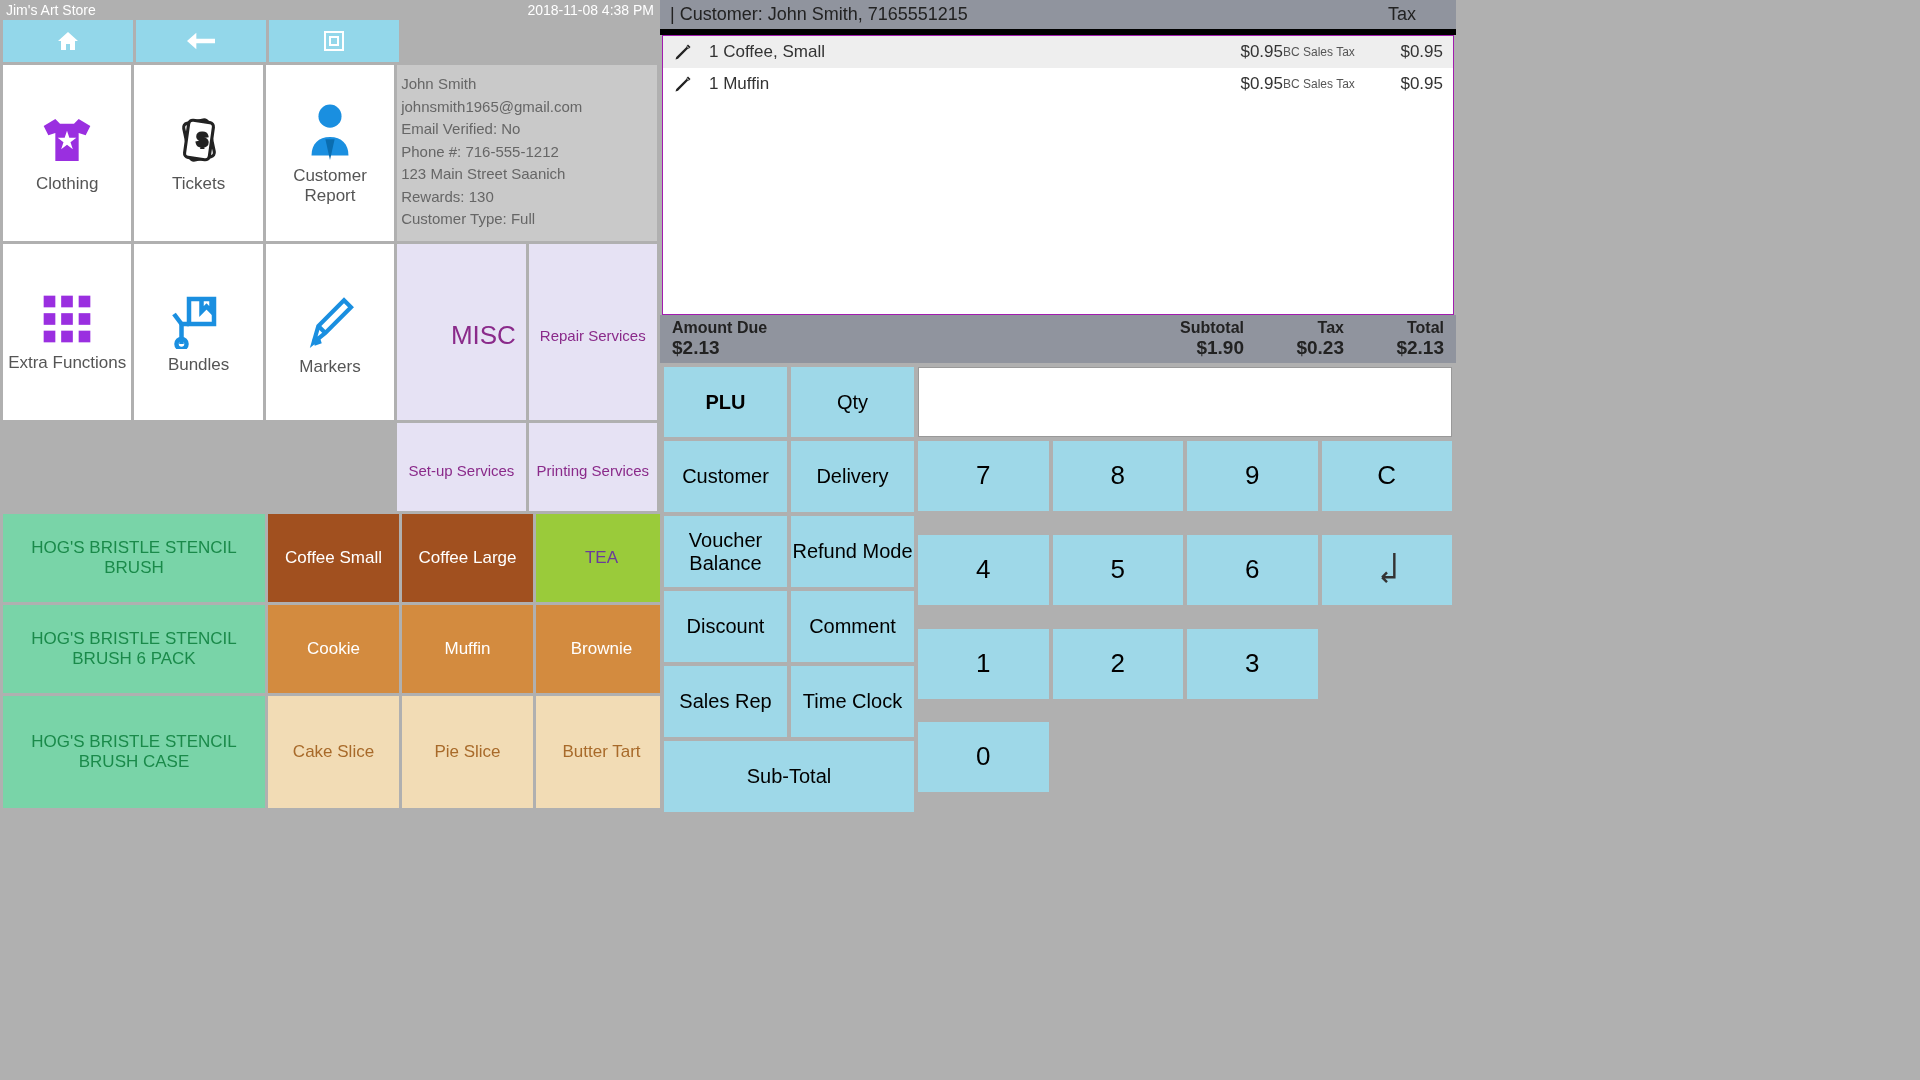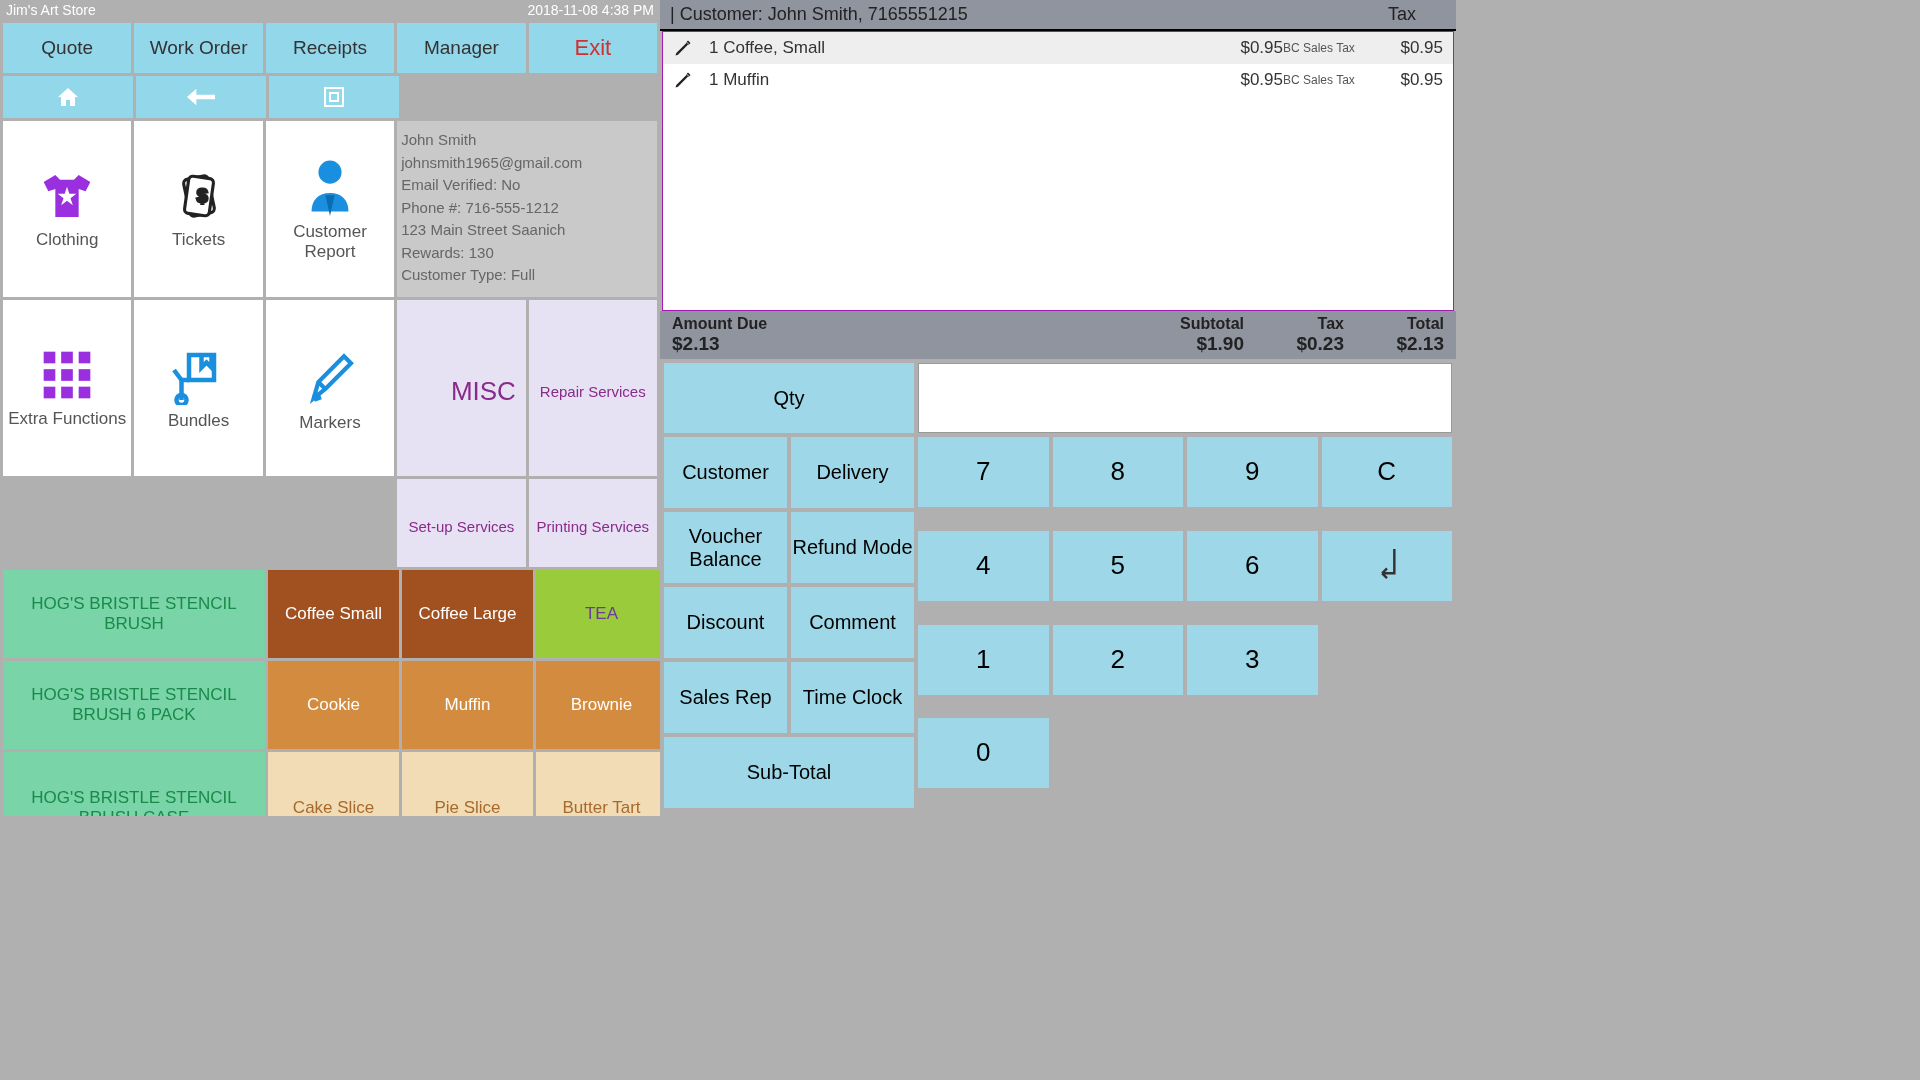--- a/index.html
+++ b/index.html
@@ -29,21 +29,21 @@
   .prod-grid { display:grid; grid-template-columns: 262px 131px 131px 131px; gap:3px; padding:0 3px 3px;}
   .prod { height:88px; display:flex; align-items:center; justify-content:center; text-align:center; font-size:16px; color:#fff; cursor:pointer; padding:4px;}
   .green { background:#79d4a8; color:#1a8a4a; }
   .brown { background:#a1501f; color:#fff;}
   .lime { background:#9acb3a; color:#6a3c9a;}
   .orange { background:#d38b3f; color:#fff;}
   .tan { background:#f2dcb5; color:#a86a2a;}
   .prod-grid .prod { font-size:17px;}
 
   
-  .cust-header { background:#90949e; color:#222; display:flex; align-items:center; padding:4px 10px; font-size:18px; border-bottom:2px solid #000000;}
+  .cust-header { background:#90949e; color:#222; display:flex; align-items:center; padding:4px 10px; font-size:18px; border-bottom:6px solid #000000;}
   .cust-header .tax { margin-left:auto; padding-right:30px;}
   .lines { background:#fff; flex:0 0 auto; height:280px; border:1px solid #a21caf; margin:0 2px;}
   .line { display:flex; align-items:center; padding:6px 10px; font-size:17px; color:#333;}
   .line:nth-child(odd){background:#eee;}
   .line .edit-ic { width:30px;}
   .line .desc { flex:1; padding-left:6px;}
   .line .price { width:70px; text-align:right;}
   .line .taxc { width:90px; font-size:12px; color:#555; text-align:left;}
   .line .ext { width:70px; text-align:right;}
 
@@ -75,27 +75,20 @@
 </style>
 </head>
 <body>
 
 <div class="app">
 
   <div class="left">
     <div class="store-bar">
       <span>Jim's Art Store</span>
       <span>2018-11-08 4:38 PM</span>
-    </div>
-    <div class="top-menu">
-      <div class="btn">Quote</div>
-      <div class="btn">Work Order</div>
-      <div class="btn">Receipts</div>
-      <div class="btn">Manager</div>
-      <div class="btn exit">Exit</div>
     </div>
     <div class="nav-row">
       <div class="navbtn">
         <svg width="26" height="24" viewBox="0 0 24 24" fill="#fff">
             <path d="M12 3l10 9h-3v9h-5v-6h-4v6H5v-9H2z"></path>
           </svg>
       </div>
       <div class="navbtn">
         <svg width="28" height="20" viewBox="0 0 24 16" fill="#fff">
             <path d="M24 6H8V1L0 8l8 7v-5h16z"></path>
@@ -249,20 +242,21 @@
       <div class="totals-row" style="font-size:19px;">
         <span>$2.13</span>
         <span>$1.90</span>
         <span>$0.23</span>
         <span>$2.13</span>
       </div>
     </div>
 
     <div class="inputs-area">
       <div class="plu-row" style="width:250px;">
+        <div class="pbtn bold">PLU</div>
         <div class="pbtn">Qty</div>
       </div>
       <div class="entry"></div>
     </div>
 
     <div class="bottom-area">
       <div class="fn-grid">
         <div class="pbtn">Customer</div>
         <div class="pbtn">Delivery</div>
         <div class="pbtn">Voucher Balance</div>

